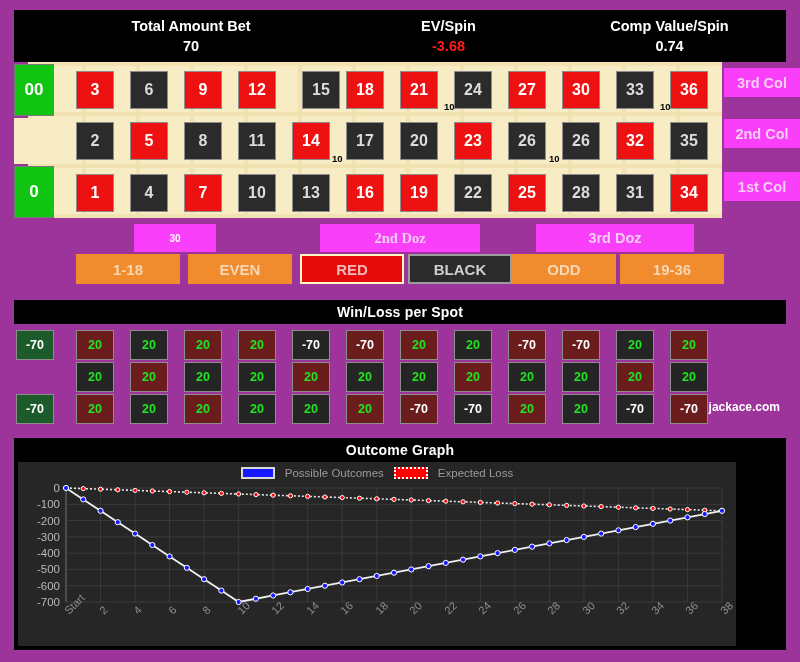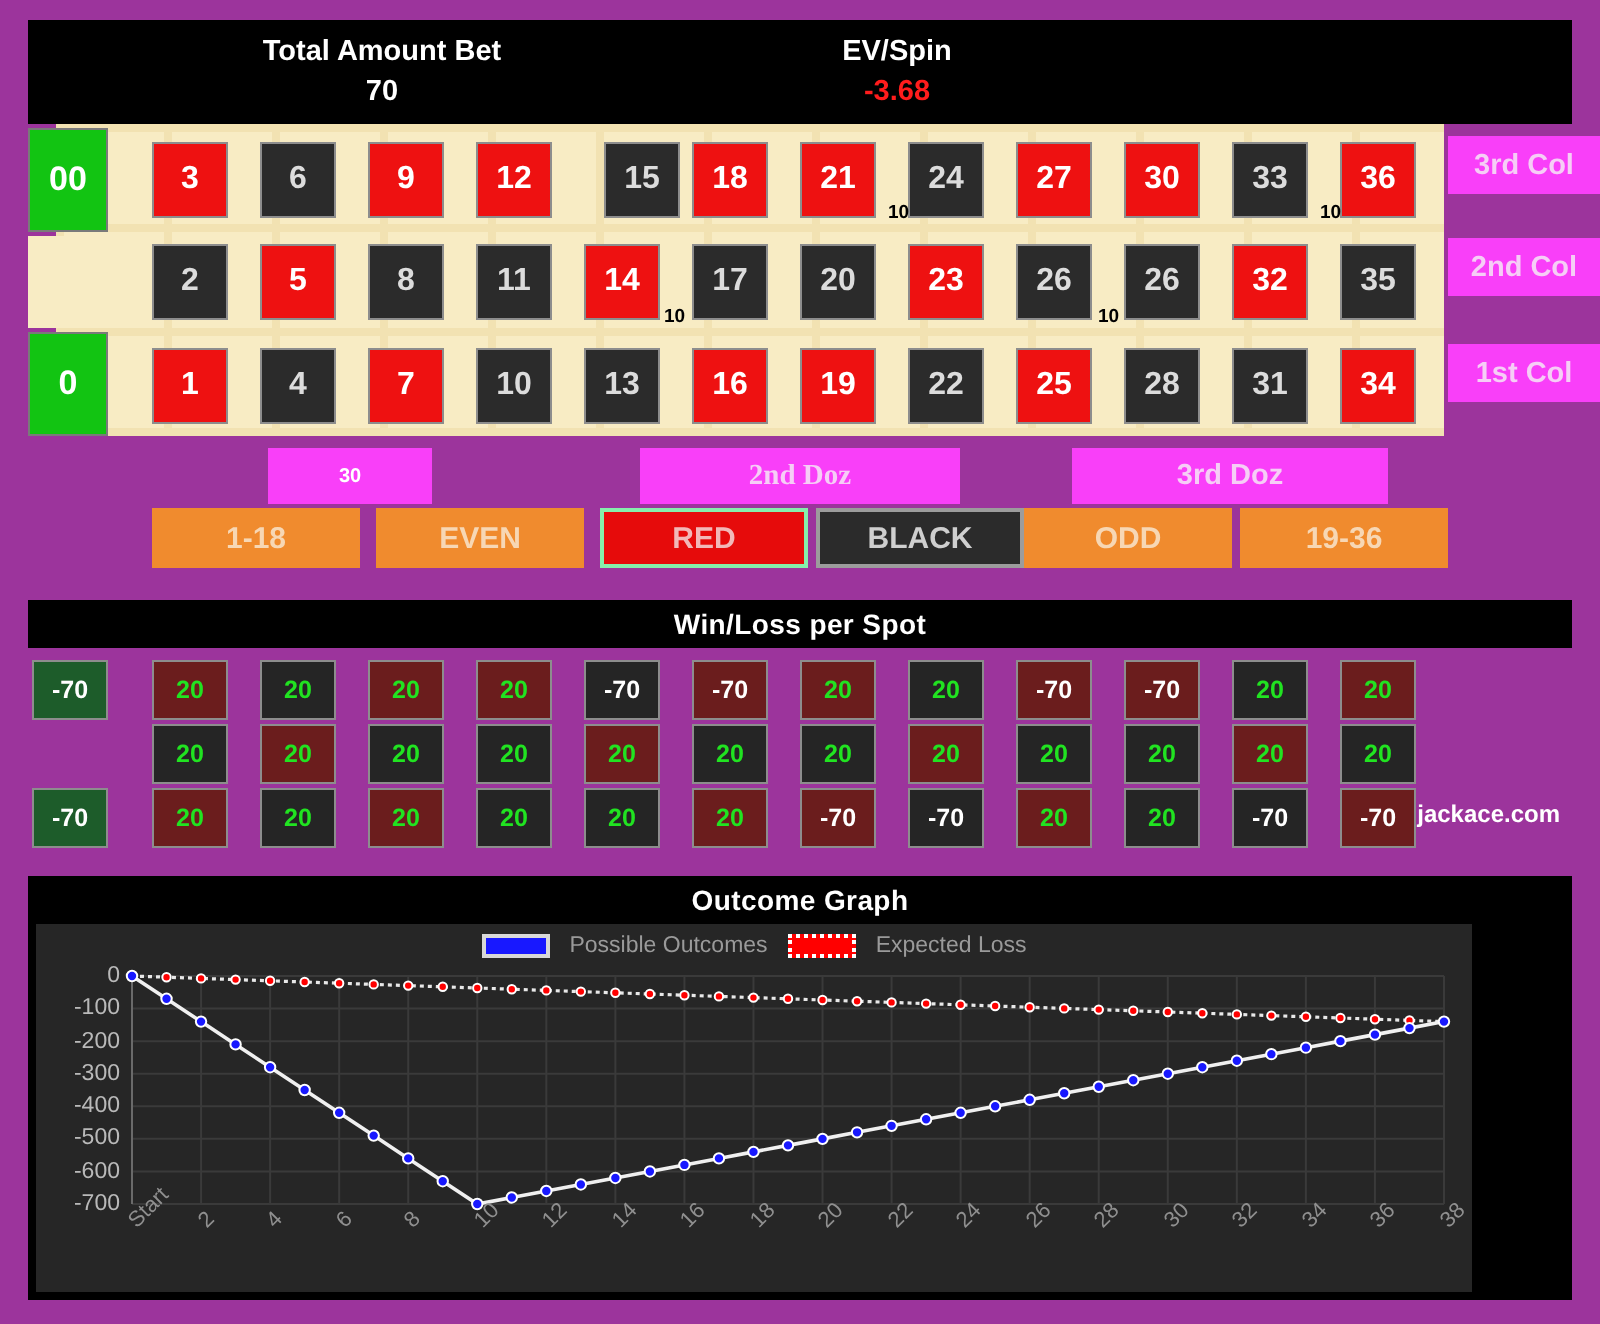--- a/index.html
+++ b/index.html
@@ -85,21 +85,21 @@
   .doz.chipbox { background:#f93ff9; color:#fff; font-size:10px; }
 
   
   #outside { position:absolute; left:14px; top:254px; width:772px; height:32px; }
   .outbet {
     position:absolute; top:0; height:30px;
     display:flex; align-items:center; justify-content:center;
     font-weight:bold; font-size:15px;
   }
   .outbet.orange { background:#f08b2e; color:#f7d7b4; }
-  .outbet.red    { background:#e60b0b; color:#f2b8b8; border:2px solid #86efac; }
+  .outbet.red    { background:#e60b0b; color:#f2b8b8; border:2px solid #fef9c3; }
   .outbet.black  { background:#2b2b2b; color:#cfcfcf; border:2px solid #9c9c9c; }
 
   
   #winloss { position:absolute; left:14px; top:300px; width:772px; height:128px;
              background:#9c349c; }
   #wl-title { position:absolute; left:0; top:0; width:772px; height:24px;
               line-height:24px; }
   .wl {
     position:absolute; width:38px; height:30px;
     border:1px solid #8d8d8d;
@@ -137,20 +137,24 @@
 
 <div class="panel" id="summary">
   <div class="cells">
     <div class="cell c1">
       <div class="lbl">Total Amount Bet</div>
       <div class="val">70</div>
     </div>
     <div class="cell c2">
       <div class="lbl">EV/Spin</div>
       <div class="val neg">-3.68</div>
+    </div>
+    <div class="cell c3">
+      <div class="lbl">Comp Value/Spin</div>
+      <div class="val">0.74</div>
     </div>
   </div>
 </div>
 
 <div id="felt">
   <div class="felt-bg"></div>
   <div class="felt-grid" id="felt-grid">
       <div class="vline" style="left: 0px;"></div>
       <div class="vline" style="left: 54px;"></div>
       <div class="vline" style="left: 108px;"></div>

